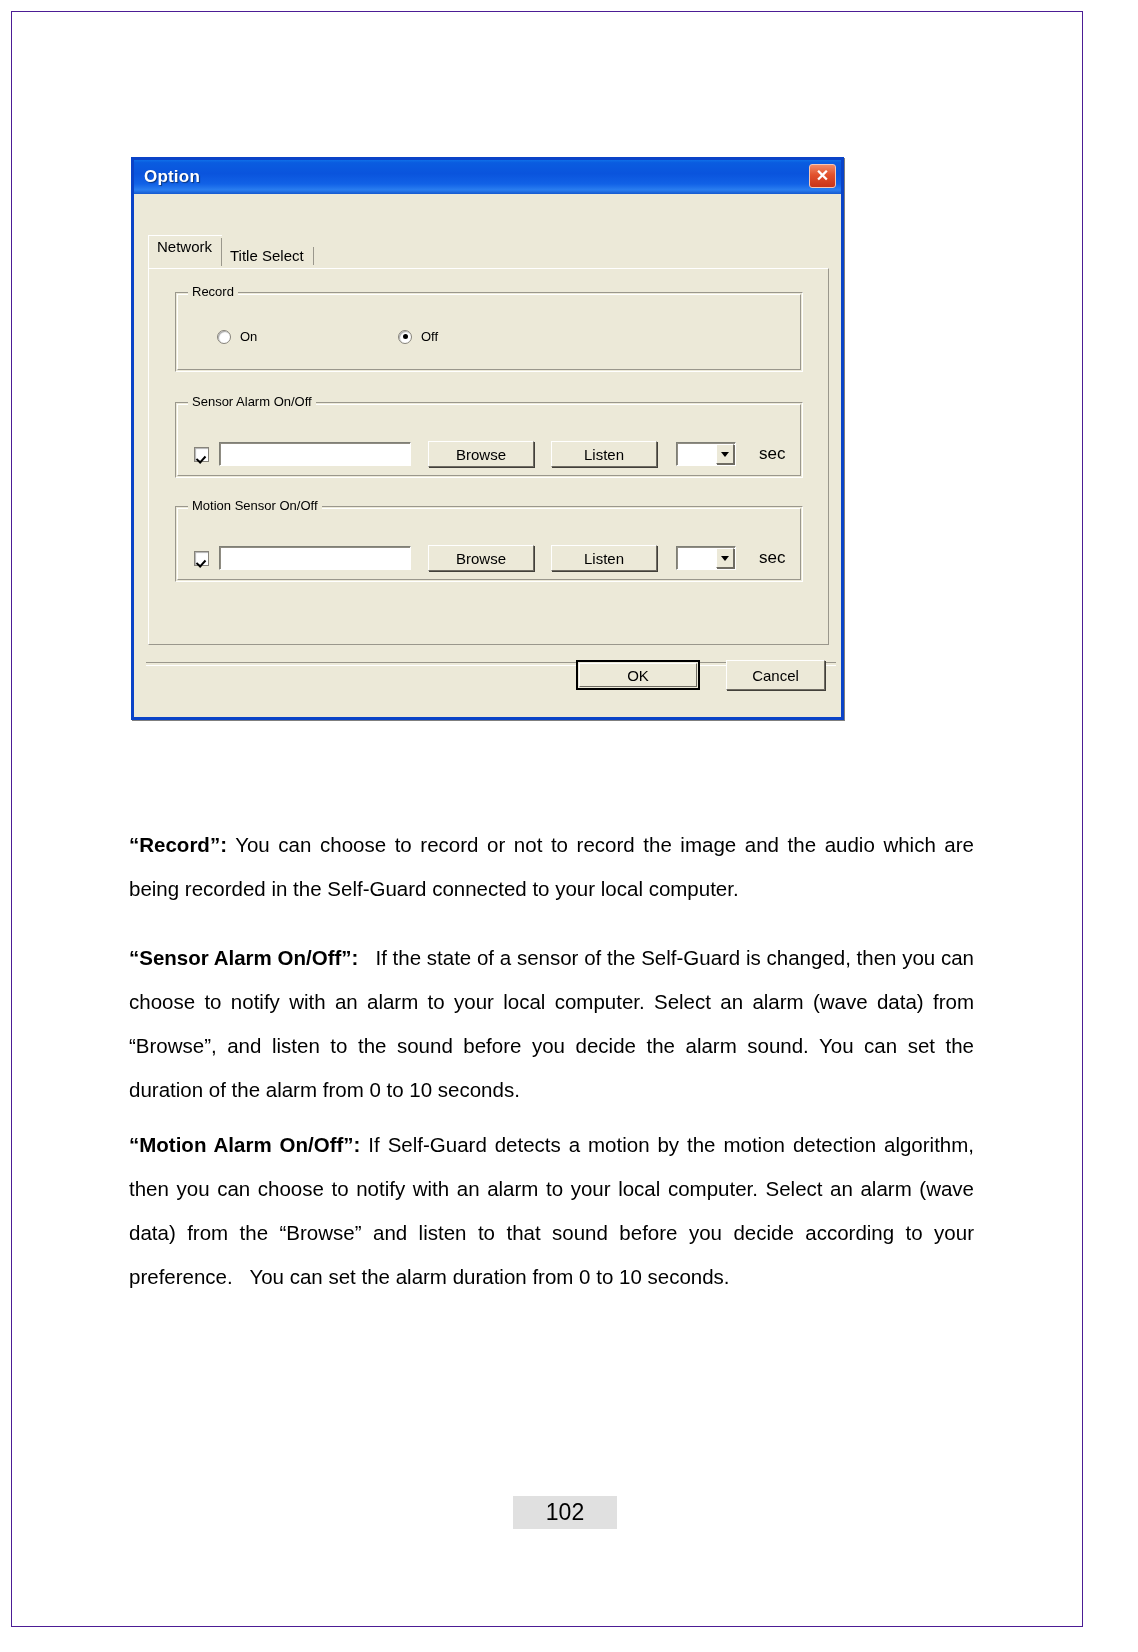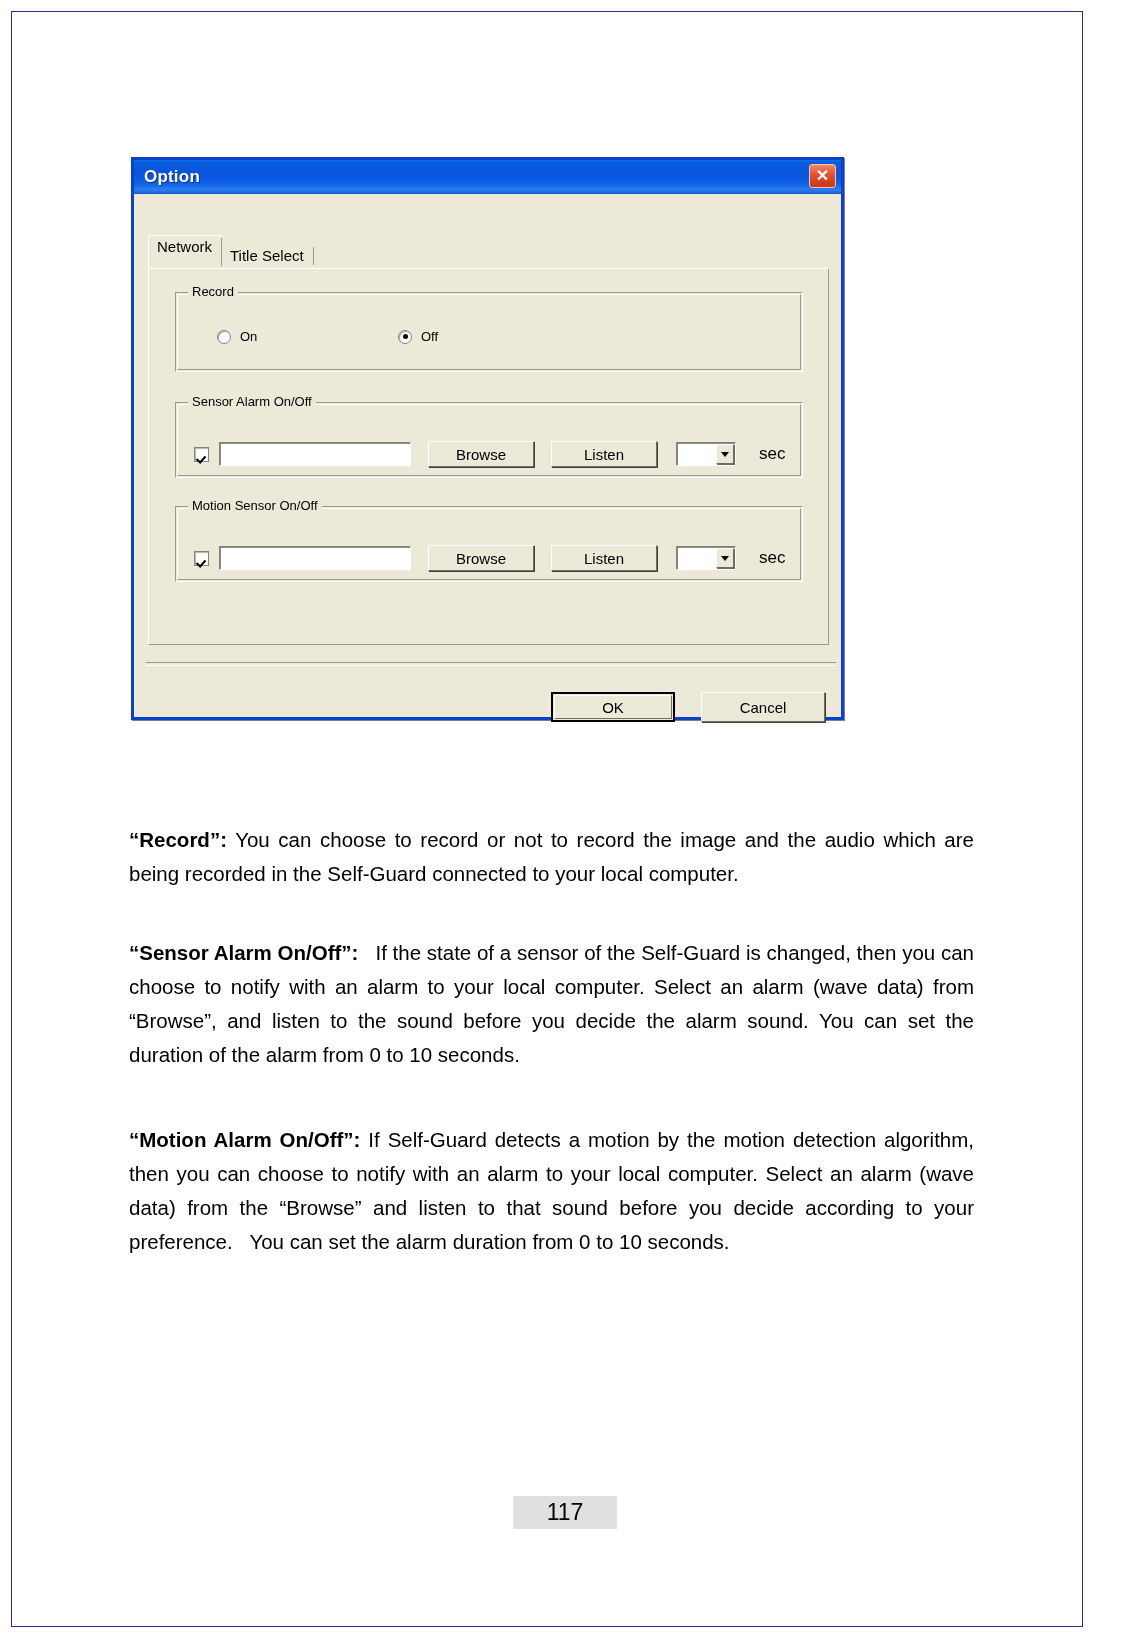--- a/index.html
+++ b/index.html
@@ -299,49 +299,49 @@
     left: 12px;
     top: 468px;
     width: 690px;
     height: 2px;
     border-top: 1px solid #9a978c;
     border-bottom: 1px solid #ffffff;
   }
   .dlg-footer {
     position: absolute;
     right: 16px;
-    top: 498px;
-    display: flex;
-    gap: 26px;
+    top: 466px;
+    display: flex;
+    gap: 14px;
   }
   .btn-ok {
     width: 124px;
     height: 30px;
     border: 2px solid #000;
     box-shadow: none;
     position: relative;
   }
   .btn-ok .ok-face {
     position: absolute;
     left: 1px; right: 1px; top: 1px; bottom: 1px;
     border: 1px solid #ffffff;
     border-right-color: #6f6c63;
     border-bottom-color: #6f6c63;
     box-sizing: border-box;
     pointer-events: none;
   }
-  .btn-cancel { width: 124px; height: 30px; }
+  .btn-cancel { width: 99px; height: 30px; margin-left: 12px; }
 
   
   .para {
     position: absolute;
     left: 117px;
     width: 845px;
     font-size: 20.5px;
-    line-height: 34px;
+    line-height: 44px;
     color: #000;
     text-align: justify;
     text-justify: inter-word;
     font-family: "Liberation Sans", sans-serif;
   }
   .para b { font-weight: bold; }
   #para-record { top: 790px; }
   #para-sensor { top: 903px; }
   #para-motion { top: 1090px; }
 
@@ -449,15 +449,15 @@
 
     </div>
   </div>
 
   <p class="para" id="para-record"><b>“Record”:</b><span> You can choose to record or not to record the image and the audio which are being recorded in the Self-Guard connected to your local computer.</span></p>
 
   <p class="para" id="para-sensor"><b>“Sensor Alarm On/Off”:</b><span>&nbsp;&nbsp; If the state of a sensor of the Self-Guard is changed, then you can choose to notify with an alarm to your local computer. Select an alarm (wave data) from “Browse”, and listen to the sound before you decide the alarm sound. You can set the duration of the alarm from 0 to 10 seconds.</span></p>
 
   <p class="para" id="para-motion"><b>“Motion Alarm On/Off”:</b><span> If Self-Guard detects a motion by the motion detection algorithm, then you can choose to notify with an alarm to your local computer. Select an alarm (wave data) from the “Browse” and listen to that sound before you decide according to your preference.&nbsp;&nbsp; You can set the alarm duration from 0 to 10 seconds.</span></p>
 
-  <div id="page-number">117</div>
+  <div id="page-number">102</div>
 
 </div>
 
 </body></html>

